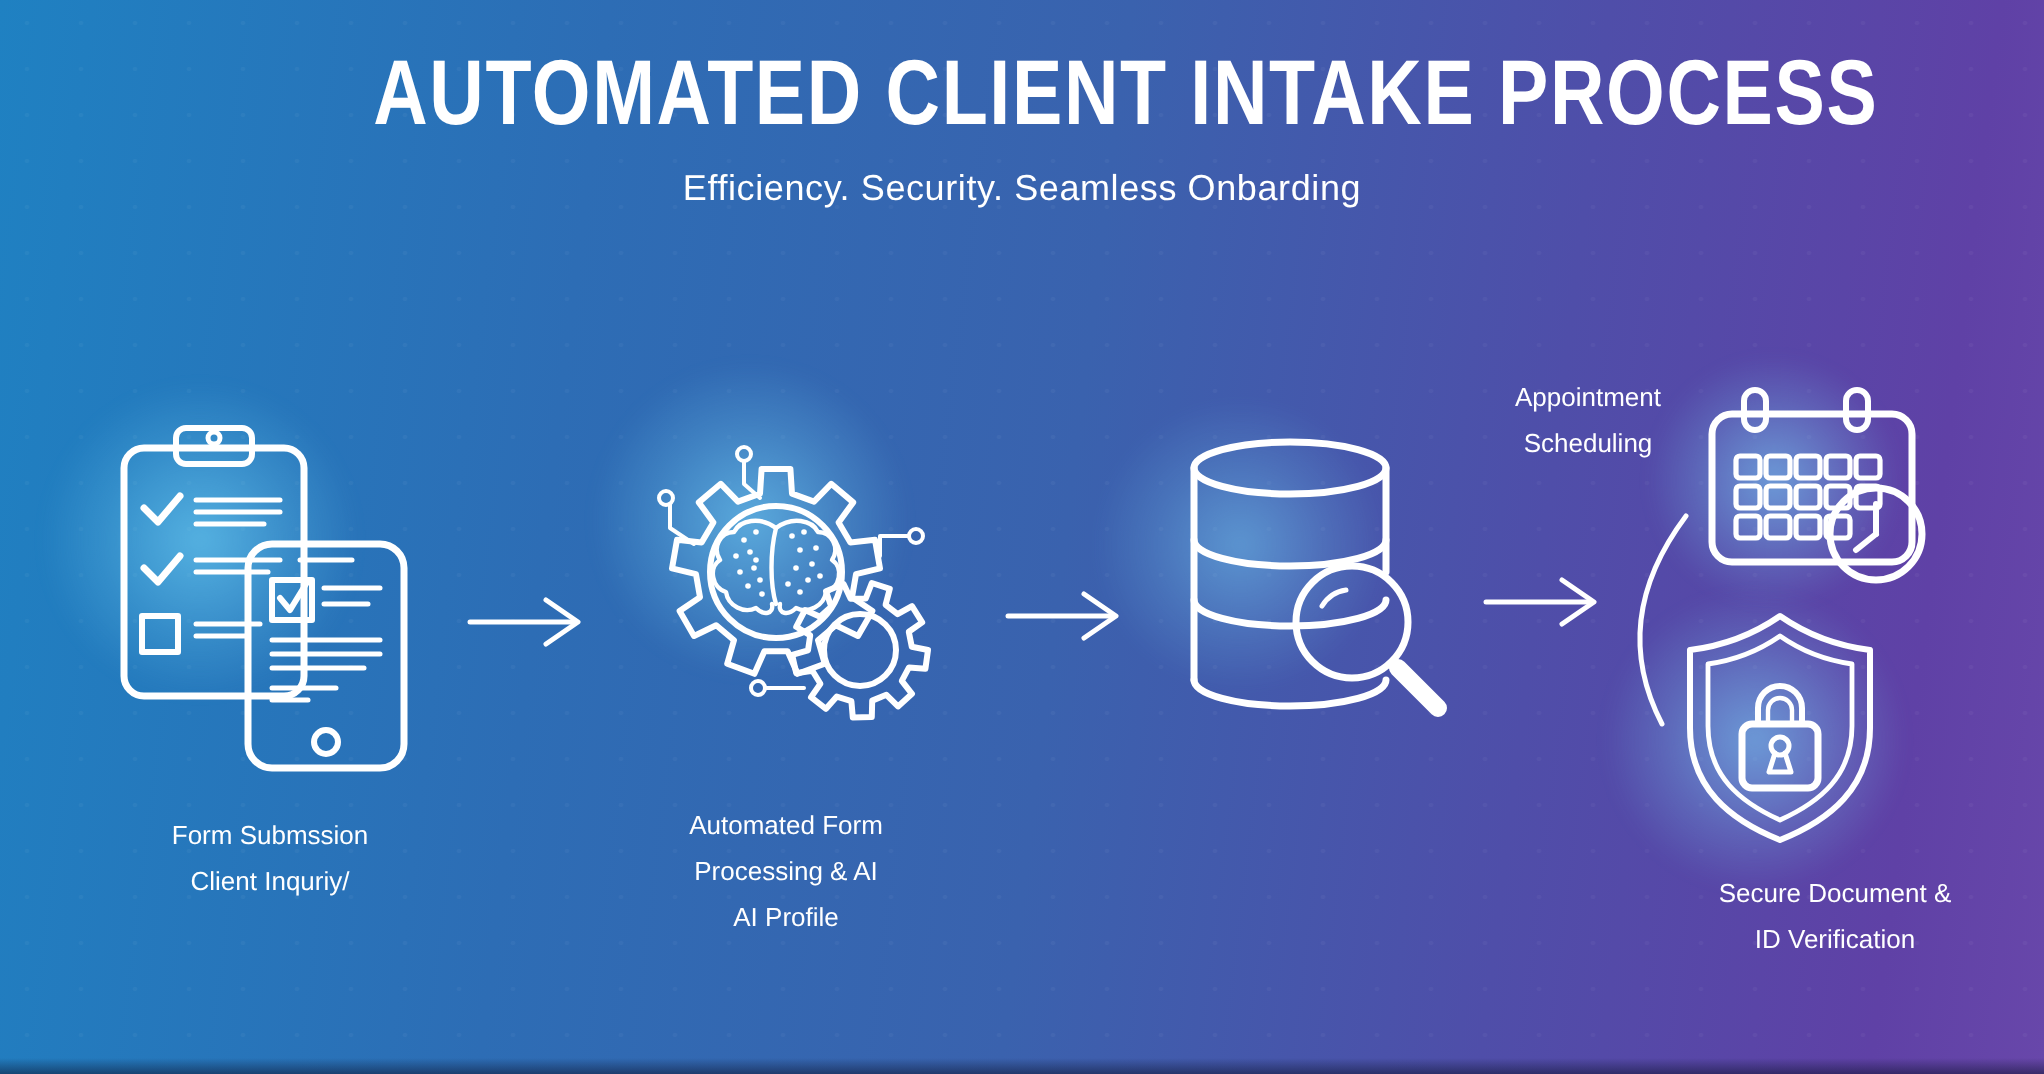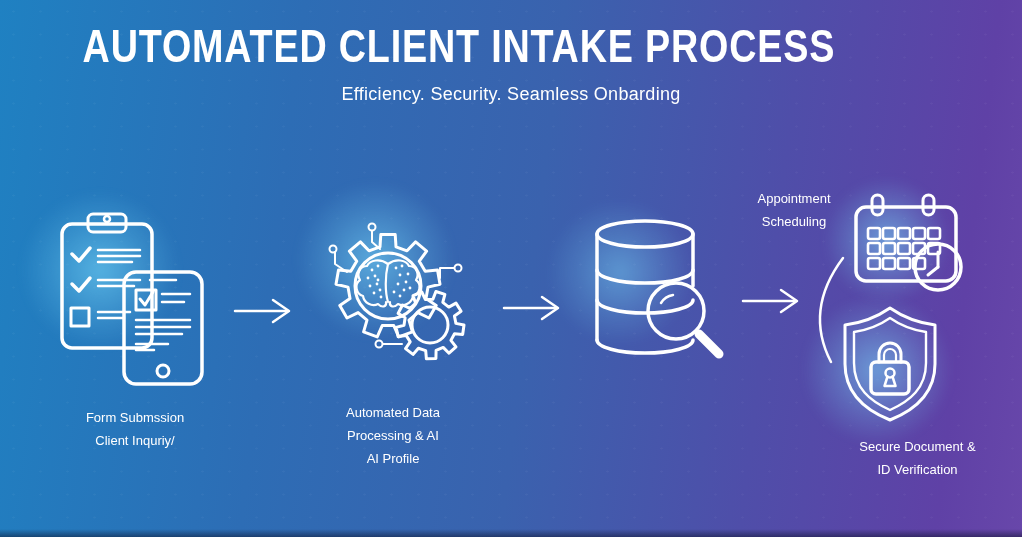--- a/index.html
+++ b/index.html
@@ -8,21 +8,21 @@
     font-family:"Liberation Sans", sans-serif;
     background:linear-gradient(97deg,#1f81c2 0%,#2d6db5 28%,#3a62ae 52%,#4f4ea9 74%,#5f41a6 92%,#6847aa 100%);
   }
   .noise{
     position:absolute;inset:0;pointer-events:none;
     background-image:radial-gradient(rgba(255,255,255,0.10) 1px, transparent 1.4px);
     background-size:27px 23px;opacity:.35;
   }
   .bottom-shade{position:absolute;left:0;right:0;bottom:0;height:8px;
     background:linear-gradient(rgba(10,15,40,0),rgba(10,15,40,.5));}
-  .title-wrap{position:absolute;top:22px;left:0;width:1022px;text-align:left;color:#fff;}
+  .title-wrap{position:absolute;top:22px;left:0;width:1022px;text-align:right;color:#fff;}
   .title-inner{display:inline-block;transform:scaleX(.82);transform-origin:center;
     font-size:46px;font-weight:700;letter-spacing:1px;line-height:1.05;white-space:nowrap;}
   .subtitle{position:absolute;top:84px;left:0;width:1022px;text-align:center;color:#fff;
     font-size:18px;font-weight:400;letter-spacing:.3px;}
   .glow{position:absolute;border-radius:50%;filter:blur(4px);pointer-events:none;
     background:radial-gradient(circle, rgba(125,224,255,.55) 0%, rgba(125,224,255,.20) 42%, rgba(125,224,255,0) 70%);}
   .icon-abs{position:absolute;}
   svg{display:block;overflow:visible;}
   .stroke{fill:none;stroke:#fff;stroke-linecap:round;stroke-linejoin:round;}
   .stage-label{position:absolute;color:#fff;text-align:center;font-size:13px;line-height:23px;font-weight:400;}
@@ -197,21 +197,21 @@
     <svg width="50" height="120" viewBox="0 0 50 120">
       <path class="stroke" d="M43,8 Q4,60 31,112" stroke-width="2.5"></path>
     </svg>
   </div>
 
   <div class="stage-label" style="left:30px;top:406px;width:210px;">
     <span class="lbl-line">Form Submssion</span>
     <span class="lbl-line">Client Inquriy/</span>
   </div>
   <div class="stage-label" style="left:288px;top:401px;width:210px;">
-    <span class="lbl-line">Automated Data</span>
+    <span class="lbl-line">Automated Form</span>
     <span class="lbl-line">Processing &amp; AI</span>
     <span class="lbl-line">AI Profile</span>
   </div>
   <div class="stage-label" style="left:705px;top:187px;width:178px;">
     <span class="lbl-line">Appointment</span>
     <span class="lbl-line">Scheduling</span>
   </div>
   <div class="stage-label" style="left:810px;top:435px;width:215px;">
     <span class="lbl-line">Secure Document &amp;</span>
     <span class="lbl-line">ID Verification</span>

